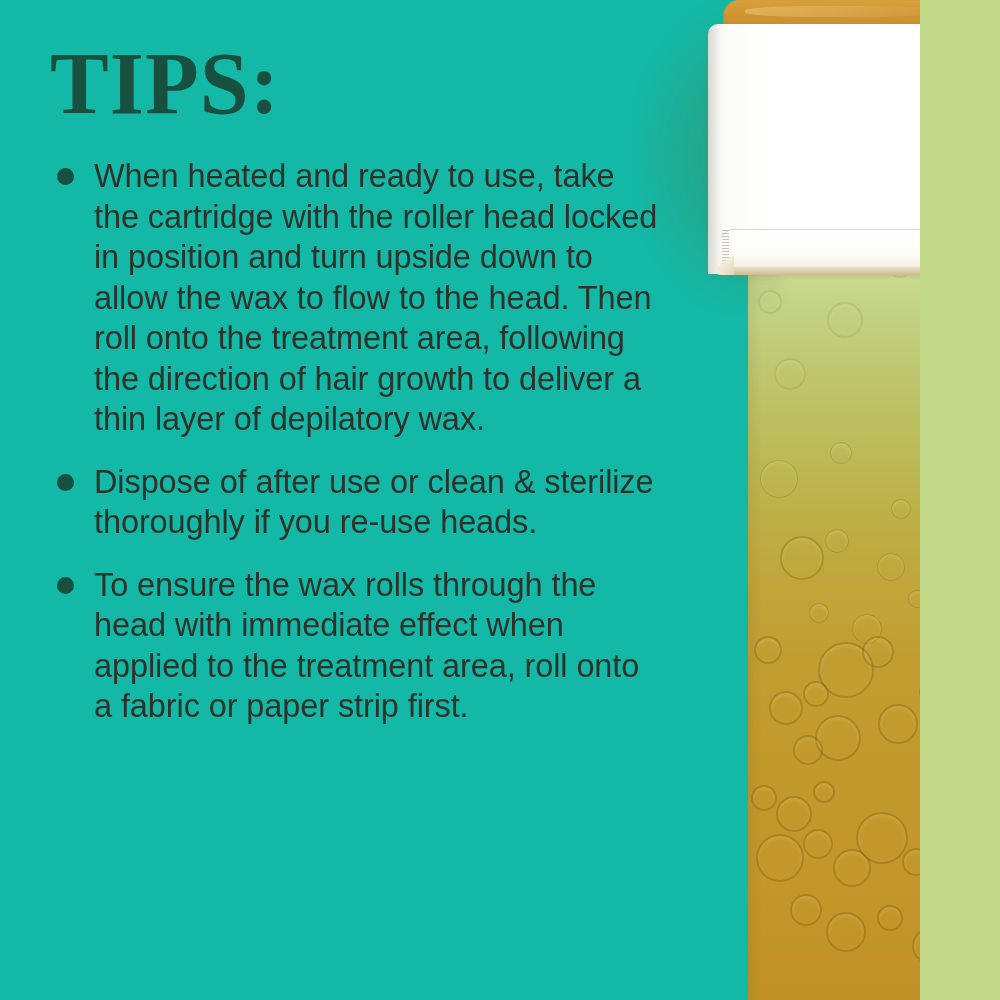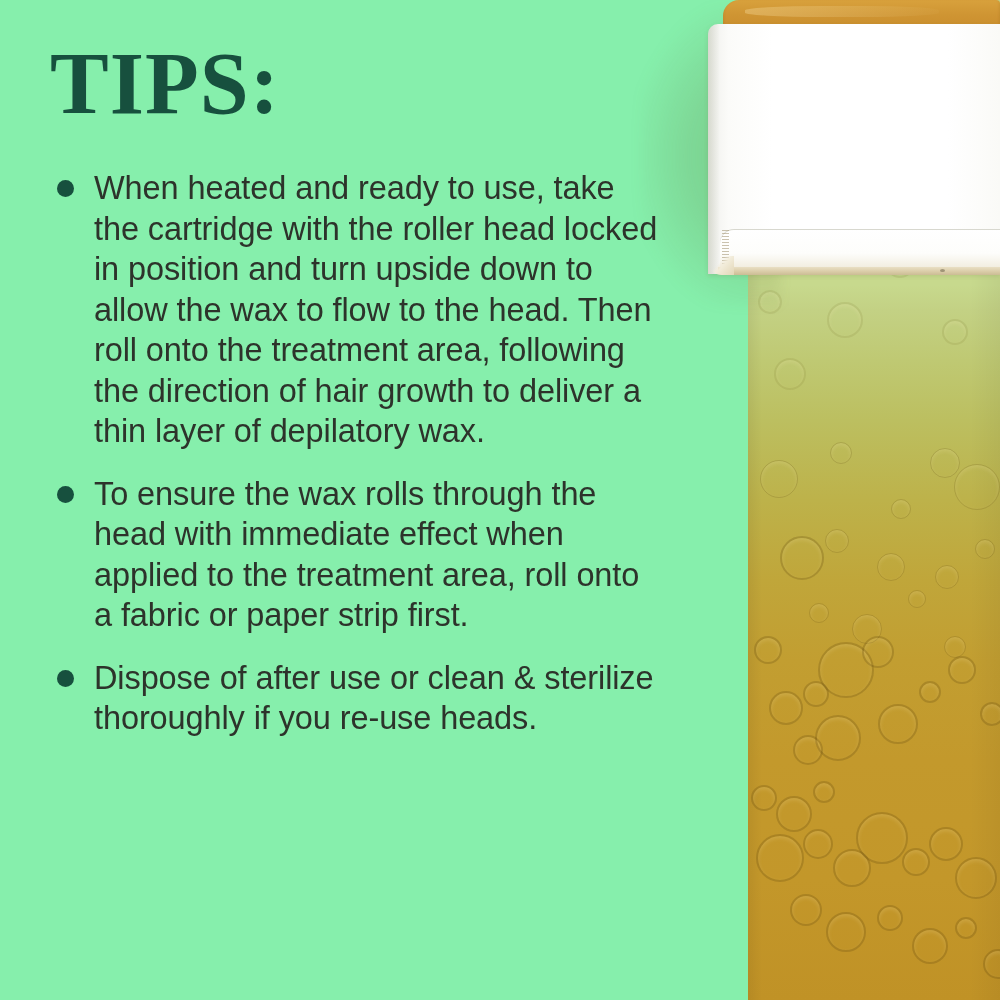--- a/index.html
+++ b/index.html
@@ -3,21 +3,21 @@
 <meta charset="utf-8">
 <style>
   html,body{margin:0;padding:0;}
   body{
     width:1000px;height:1000px;
     background:#c3d98a;
     font-family:"Liberation Sans", sans-serif;
     overflow:hidden;
     position:relative;
   }
-  #stage{position:relative;width:1000px;height:1000px;overflow:hidden;background:#86efac;}
+  #stage{position:relative;width:920px;height:1000px;overflow:hidden;background:#14b8a6;}
 
   
   .photo-panel{
     position:absolute; left:748px; top:0; width:252px; height:1000px;
     overflow:hidden;
   }
   .wax-gradient{
     position:absolute; left:0; top:0; width:252px; height:1000px;
     background:linear-gradient(to bottom,
         #c7d98d 0%,
@@ -107,21 +107,21 @@
   .page-title{
     position:absolute;left:50px;top:40px;
     font-family:"Liberation Serif", serif;
     font-weight:bold;
     font-size:88px;
     line-height:88px;
     letter-spacing:1px;
     color:#17503e;
   }
   .tips-list{
-    position:absolute;left:50px;top:168px;width:615px;
+    position:absolute;left:50px;top:156px;width:615px;
     margin:0;padding:0;list-style:none;
   }
   .tip-item{
     position:relative;
     padding-left:44px;
     margin-bottom:22px;
     color:#2d332b;
     font-size:32.5px;
     line-height:40.5px;
     letter-spacing:-0.1px;
@@ -208,21 +208,21 @@
   <div class="content">
     <div class="page-title">TIPS:</div>
 
     <ul class="tips-list" id="tips-list">
       <li class="tip-item">
         <span class="tip-bullet"></span>
         <span class="tip-text">When heated and ready to use, take the cartridge with the roller head locked in position and turn upside down to allow the wax to flow to the head. Then roll onto the treatment area, following the direction of hair growth to deliver a thin layer of depilatory wax.</span>
       </li>
       <li class="tip-item">
         <span class="tip-bullet"></span>
-        <span class="tip-text">To ensure the wax rolls through the head with immediate effect when applied to the treatment area, roll onto a fabric or paper strip first.</span>
+        <span class="tip-text">Dispose of after use or clean &amp; sterilize thoroughly if you re-use heads.</span>
       </li>
       <li class="tip-item">
         <span class="tip-bullet"></span>
-        <span class="tip-text">Dispose of after use or clean &amp; sterilize thoroughly if you re-use heads.</span>
+        <span class="tip-text">To ensure the wax rolls through the head with immediate effect when applied to the treatment area, roll onto a fabric or paper strip first.</span>
       </li>
     </ul>
   </div>
 </div>
 
 </body></html>

